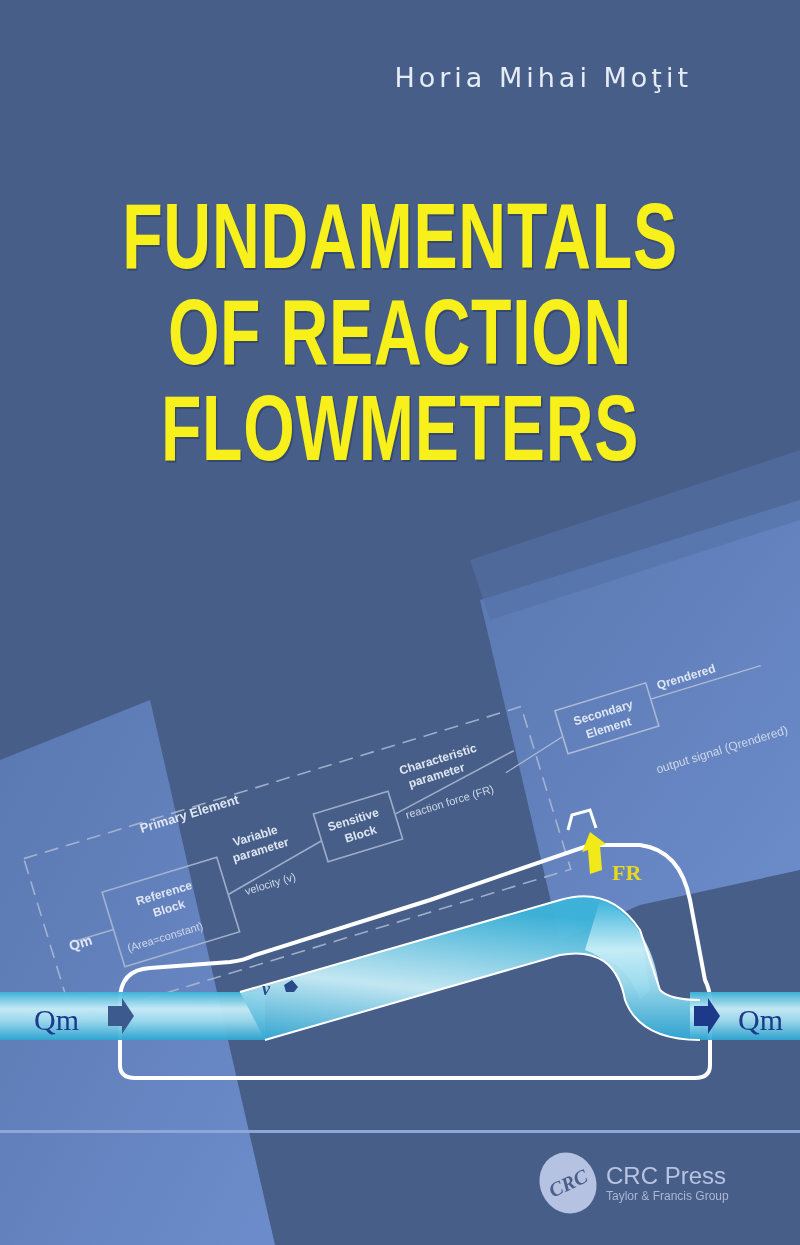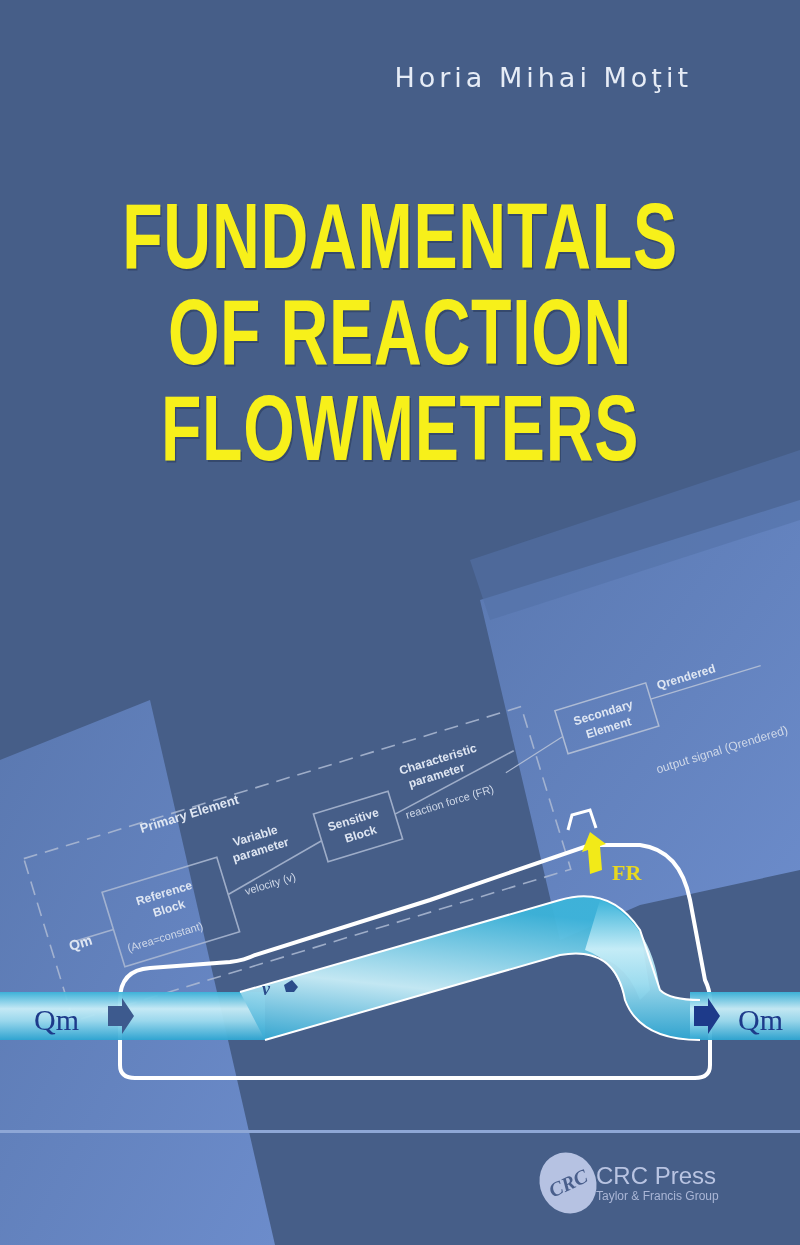--- a/index.html
+++ b/index.html
@@ -26,21 +26,21 @@
   .qm { font-family: "Liberation Serif", serif; fill: #1d3a8a; }
   .publisher {
     position: absolute; left: 540px; top: 1152px; display: flex; align-items: center;
   }
   .crc-logo {
     width: 56px; height: 62px; border-radius: 50%; background: #b6c2e2;
     display: flex; align-items: center; justify-content: center;
     font-family: "Liberation Serif", serif; font-style: italic; font-weight: bold;
     color: #4a5f8c; font-size: 20px; transform: rotate(-25deg);
   }
-  .pub-text { }
+  .pub-text { margin-left: 10px; }
   .pub-name { font-family: "Liberation Sans", sans-serif; font-size: 24px; color: #b9c4e2; line-height: 26px; }
   .pub-sub { font-family: "Liberation Sans", sans-serif; font-size: 12px; color: #aab6d6; }
 </style>
 </head>
 <body>
 
 <div class="cover">
 
   <svg class="bg-svg" width="800" height="1245" viewBox="0 0 800 1245">
     <defs>

